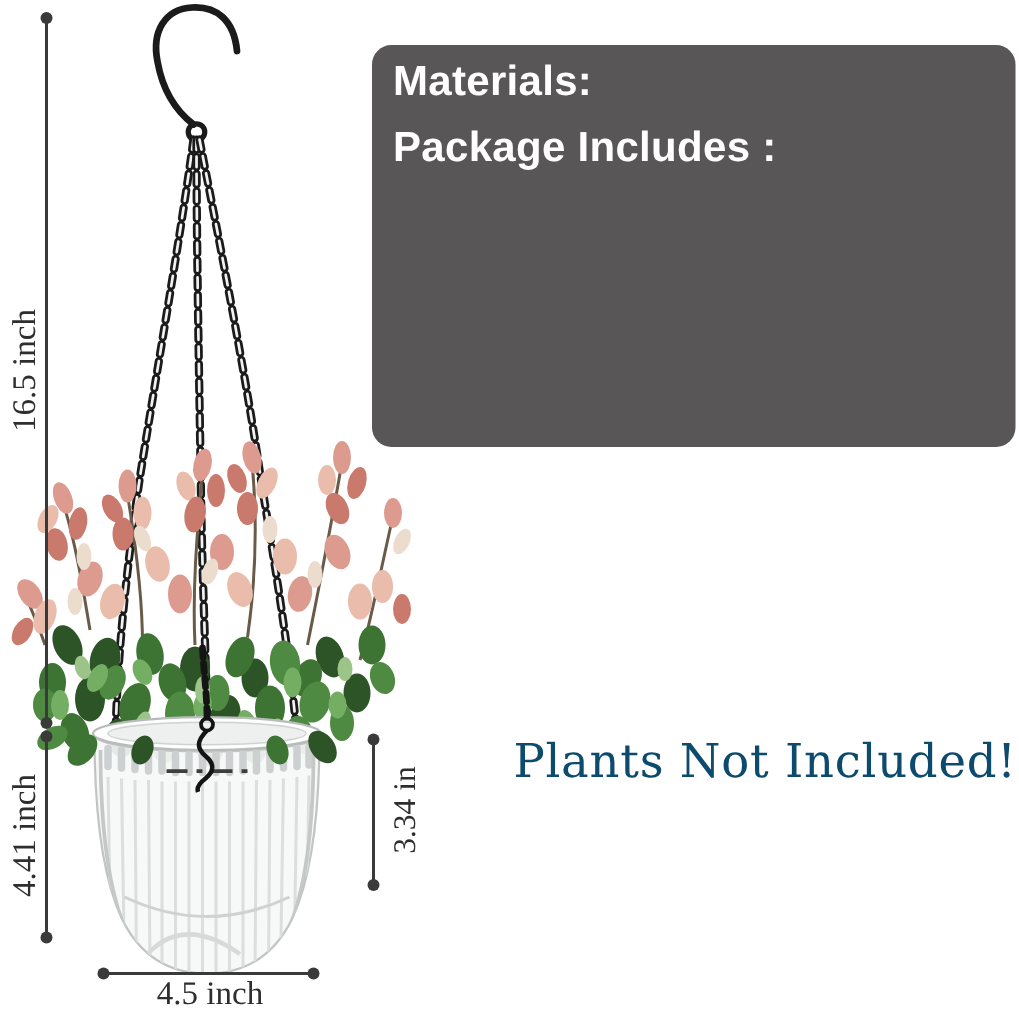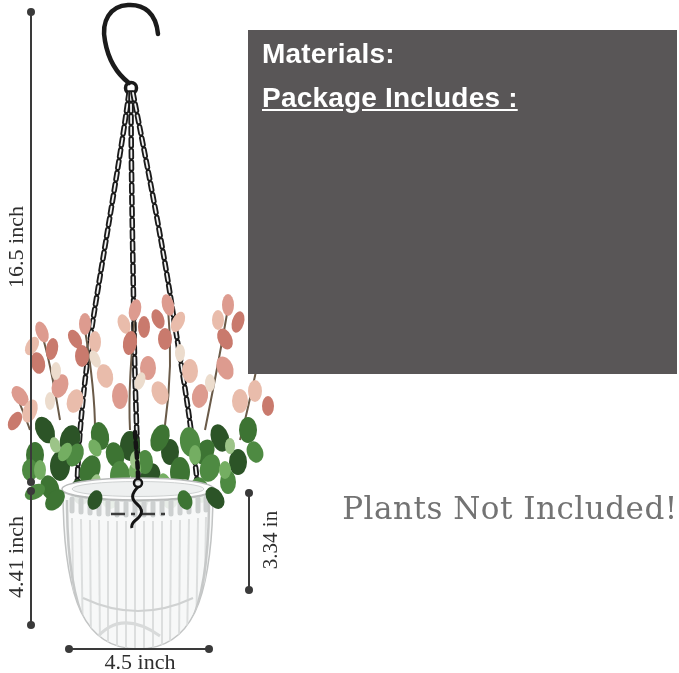--- a/index.html
+++ b/index.html
@@ -2,48 +2,49 @@
 <html><head>
 <meta charset="utf-8">
 <style>
   html,body{margin:0;padding:0;background:#ffffff;}
   .canvas{
     position:relative;width:679px;height:673px;background:#ffffff;
     overflow:hidden;font-family:"Liberation Sans",sans-serif;
   }
   
   .info-box{
-    position:absolute;left:248px;top:30px;width:429px;height:344px;
+    position:absolute;left:248px;top:30px;width:429px;height:268px;
     background:#595657;color:#ffffff;box-sizing:border-box;
     padding:6px 12px 0 14px;
+    border-radius:13px;
   }
   .info-title{
     font-size:28px;font-weight:bold;letter-spacing:0.2px;margin:2px 0 2px 0;
   }
   .info-list{
     margin:2px 0 8px 0;padding-left:40px;list-style:disc;
   }
   .info-list li{
     font-size:20px;line-height:30px;letter-spacing:0.1px;
   }
-  .pkg-title{margin-top:12px;text-decoration:underline;}
+  .pkg-title{margin-top:12px;}
   
   .dim-line-v{position:absolute;width:2px;background:#3a3a3a;}
   .dim-line-h{position:absolute;height:2px;background:#3a3a3a;}
   .dim-dot{position:absolute;width:8px;height:8px;border-radius:50%;background:#3a3a3a;}
   .dim-label{
     position:absolute;font-family:"Liberation Serif","DejaVu Serif",serif;
     font-size:22px;color:#2e2e2e;white-space:nowrap;
     transform:translate(-50%,-50%);
   }
   .dim-label.vert{transform:translate(-50%,-50%) rotate(-90deg);}
   
   .disclaimer{
     position:absolute;left:510px;top:508px;transform:translate(-50%,-50%);
-    font-family:"DejaVu Serif",serif;font-size:31px;color:#737373;
+    font-family:"DejaVu Serif",serif;font-size:31px;color:#0c4a6e;
     letter-spacing:0.5px;white-space:nowrap;
   }
   .scene{position:absolute;left:0;top:0;}
 </style>
 </head>
 <body>
 
 <div class="canvas">
 
   <svg class="scene" width="679" height="673" viewBox="0 0 679 673">

